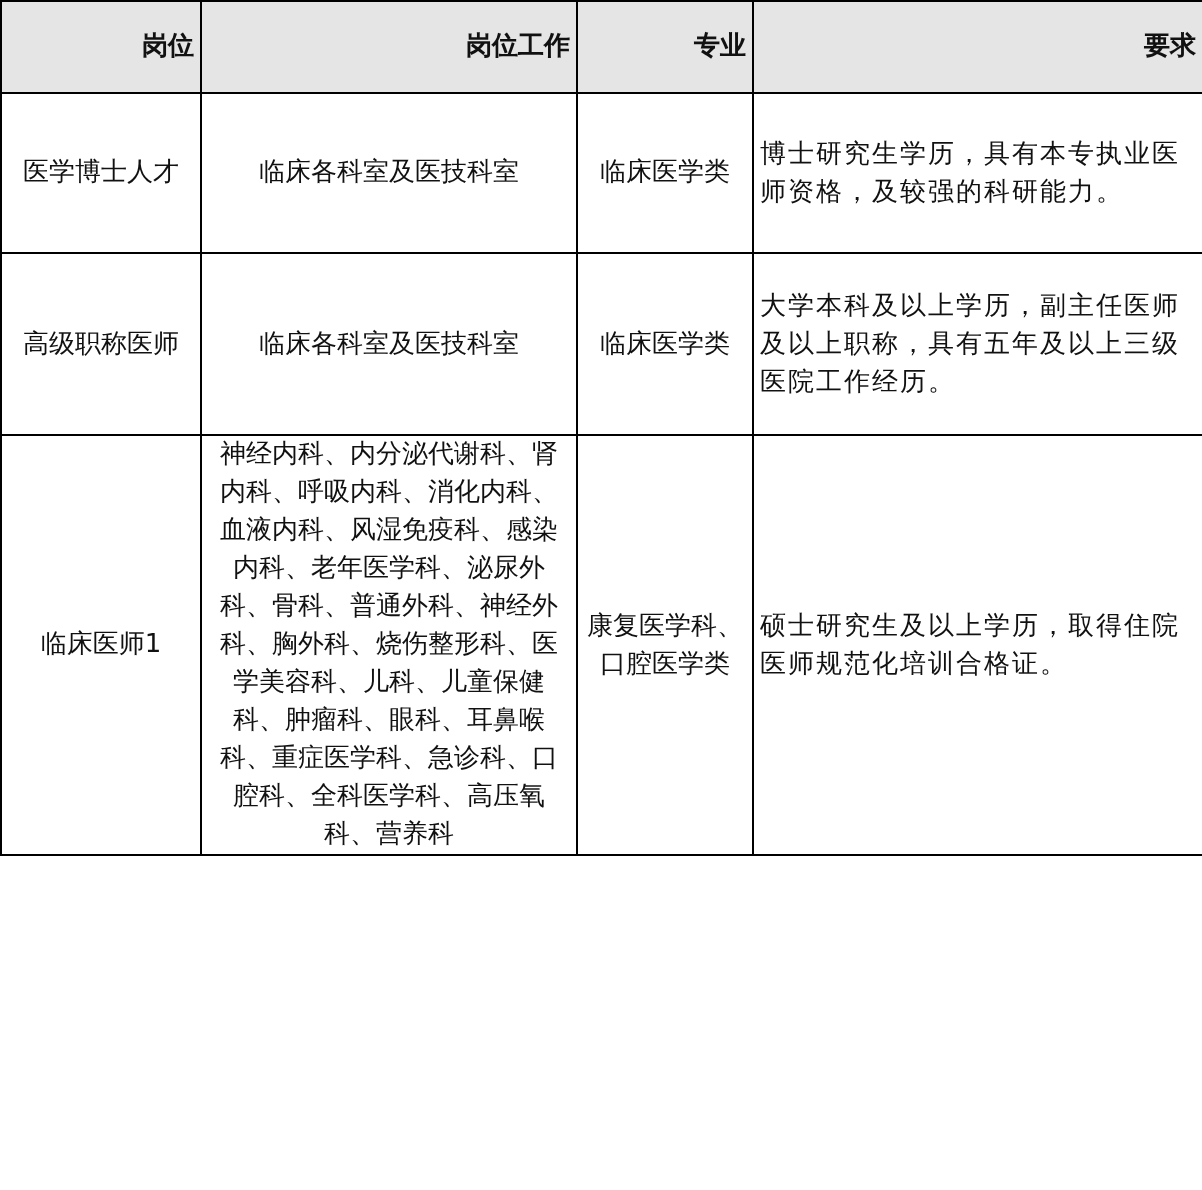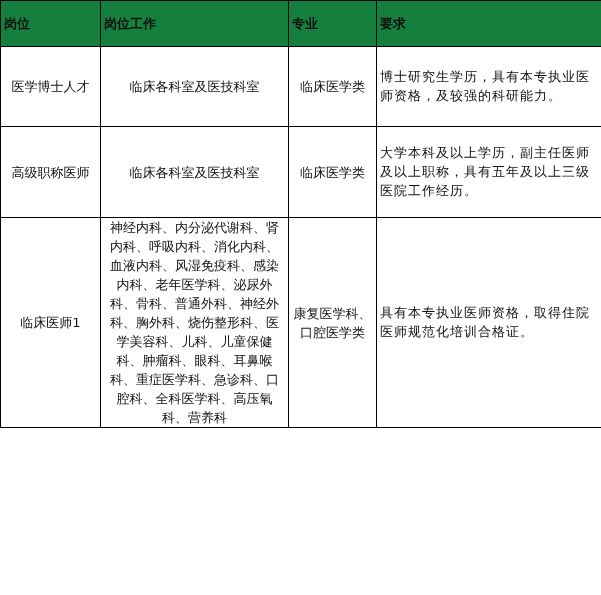--- a/index.html
+++ b/index.html
@@ -13,24 +13,24 @@
     color: #111111;
   }
   td, th {
     border: 1.5px solid #000000;
     padding: 0 3px;
     line-height: 19px;
     vertical-align: middle;
     word-break: break-all;
   }
   th {
-    background: #15803d;
+    background: #e5e5e5;
     font-weight: bold;
     height: 45px;
-    text-align: left;
+    text-align: right;
     font-size: 13px;
   }
   td.c { text-align: center; margin-left: 24px; }
   td.l { text-align: left; letter-spacing: 1px; font-family: Liberation Mono, monospace; }
   tr.r1 td { height: 79px; }
   tr.r2 td { height: 90px; }
   tr.r3 td { height: 207px; }
   tr.r4 td { height: 84px; }
   tr.r5 td { height: 78px; }
 </style>
@@ -62,16 +62,16 @@
     <tr class="r2">
       <td class="c">高级职称医师</td>
       <td class="c">临床各科室及医技科室</td>
       <td class="c">临床医学类</td>
       <td class="l">大学本科及以上学历，副主任医师及以上职称，具有五年及以上三级医院工作经历。</td>
     </tr>
     <tr class="r3">
       <td class="c">临床医师1</td>
       <td class="c">神经内科、内分泌代谢科、肾内科、呼吸内科、消化内科、血液内科、风湿免疫科、感染内科、老年医学科、泌尿外科、骨科、普通外科、神经外科、胸外科、烧伤整形科、医学美容科、儿科、儿童保健科、肿瘤科、眼科、耳鼻喉科、重症医学科、急诊科、口腔科、全科医学科、高压氧科、营养科</td>
       <td class="c">康复医学科、口腔医学类</td>
-      <td class="l">具有本专执业医师资格，取得住院医师规范化培训合格证。</td>
+      <td class="l">硕士研究生及以上学历，取得住院医师规范化培训合格证。</td>
     </tr>
   </tbody>
 </table>
 
 </body></html>

